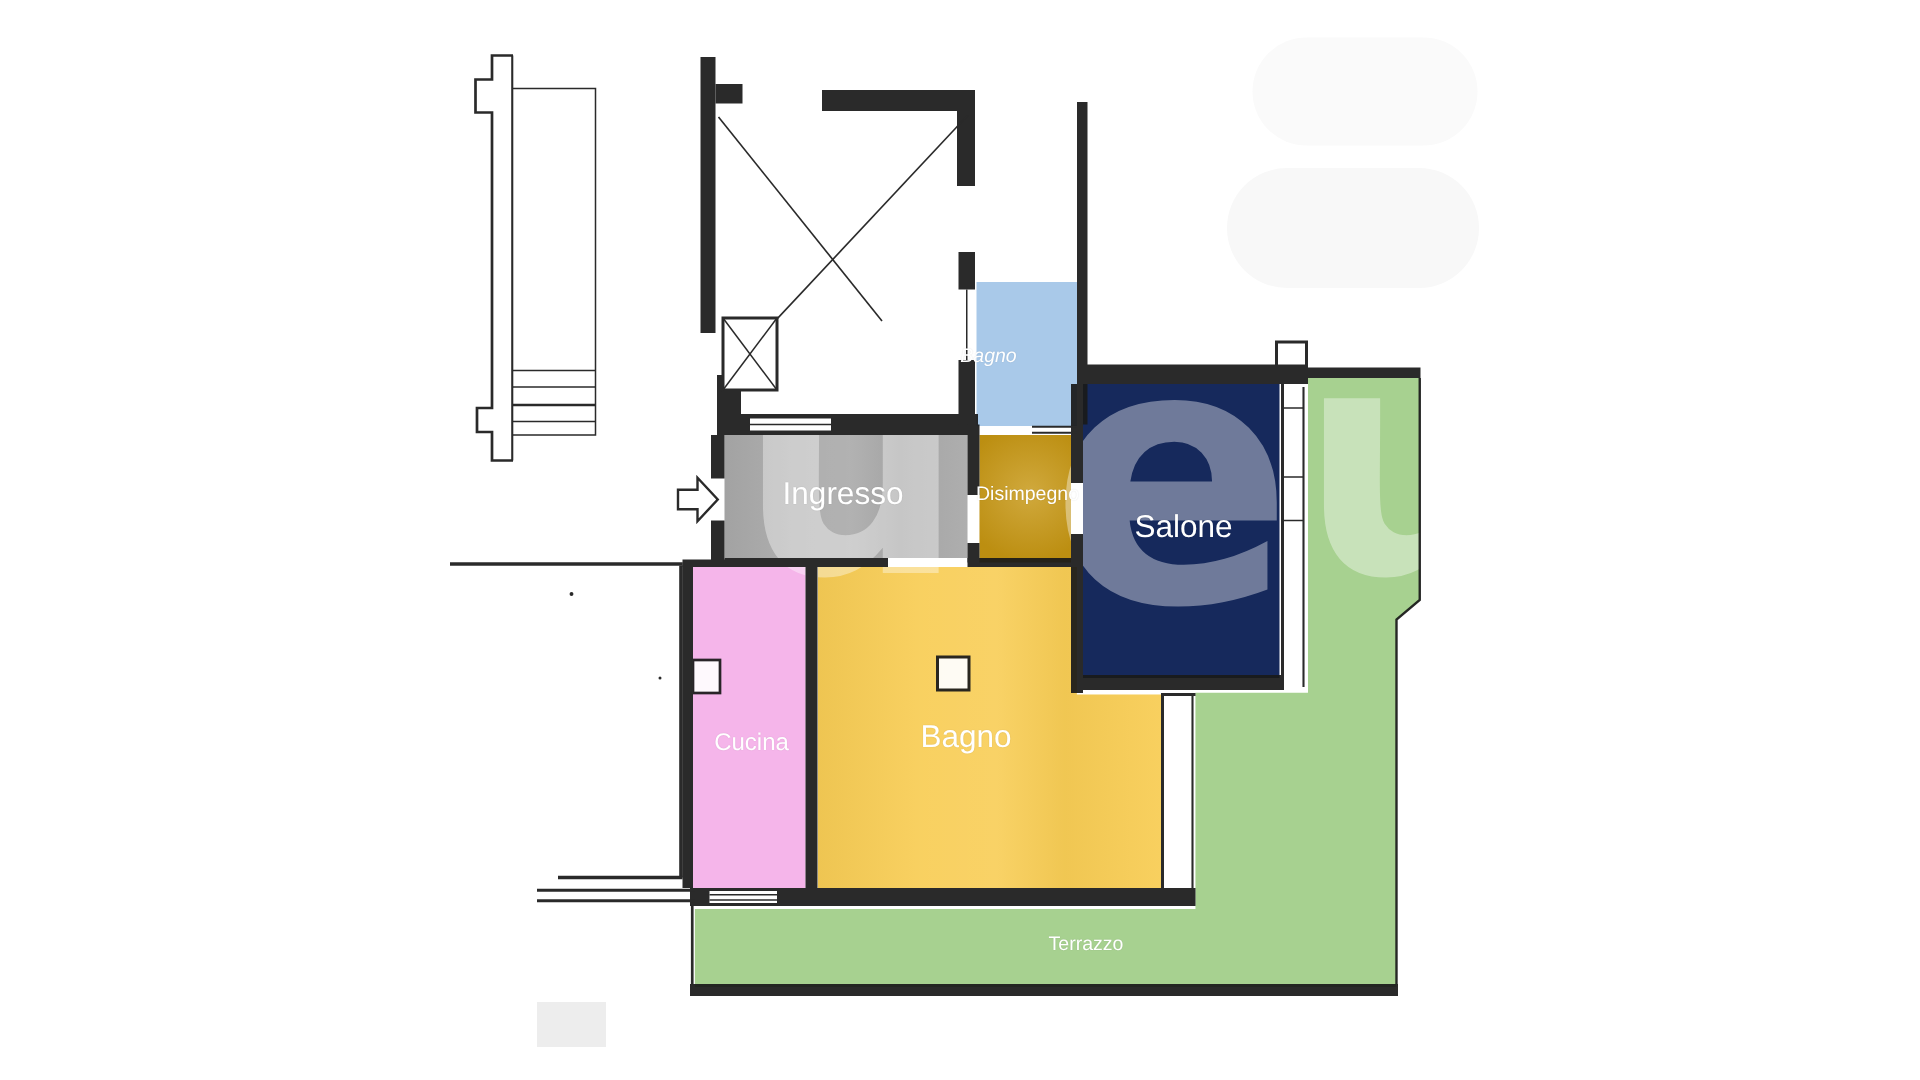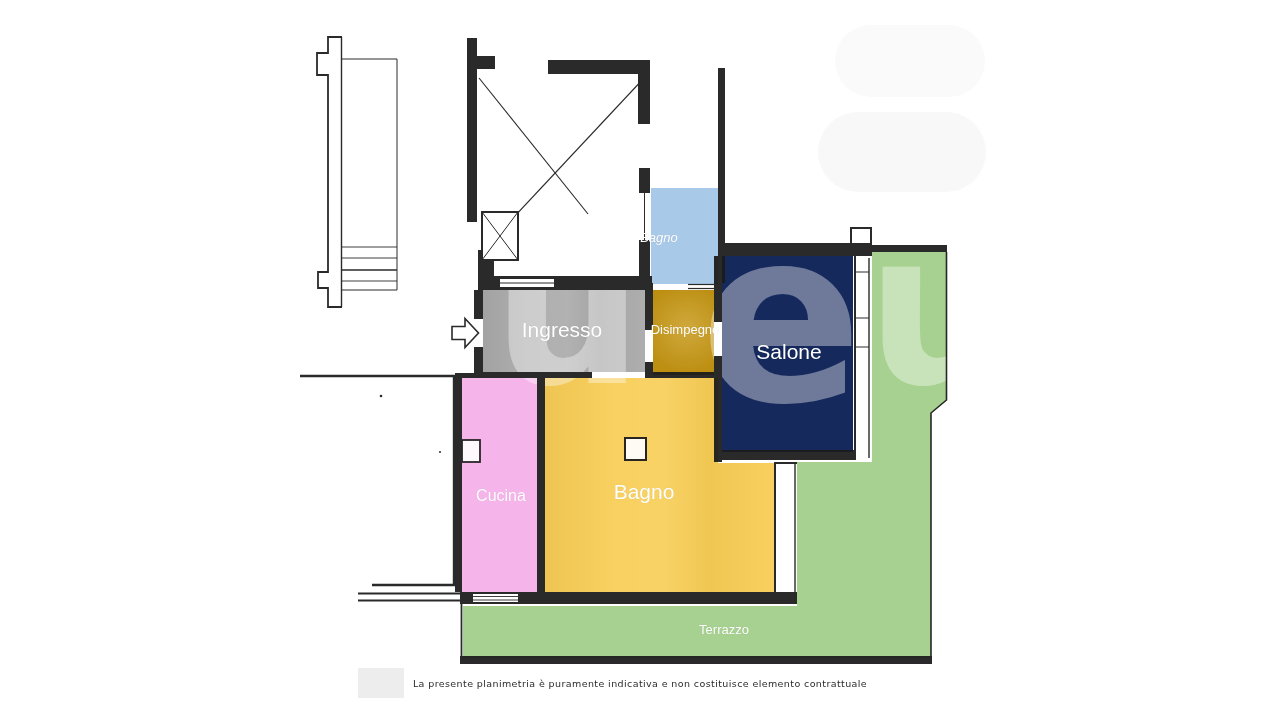--- a/index.html
+++ b/index.html
@@ -158,14 +158,13 @@
   </svg>
 
   <div class="room-label" style="left:659px;top:237px;font-size:13px;font-style:italic;">Bagno</div>
   <div class="room-label" style="left:562px;top:330px;font-size:21px;">Ingresso</div>
   <div class="room-label" style="left:685px;top:329px;font-size:13px;">Disimpegno</div>
   <div class="room-label" style="left:789px;top:352px;font-size:21px;">Salone</div>
   <div class="room-label" style="left:501px;top:496px;font-size:16px;">Cucina</div>
   <div class="room-label" style="left:644px;top:492px;font-size:21px;">Bagno</div>
   <div class="room-label" style="left:724px;top:629px;font-size:13px;">Terrazzo</div>
 
-  <div id="disclaimer">La presente planimetria è puramente indicativa e non costituisce elemento contrattuale</div>
 </div>
 
 </body></html>

